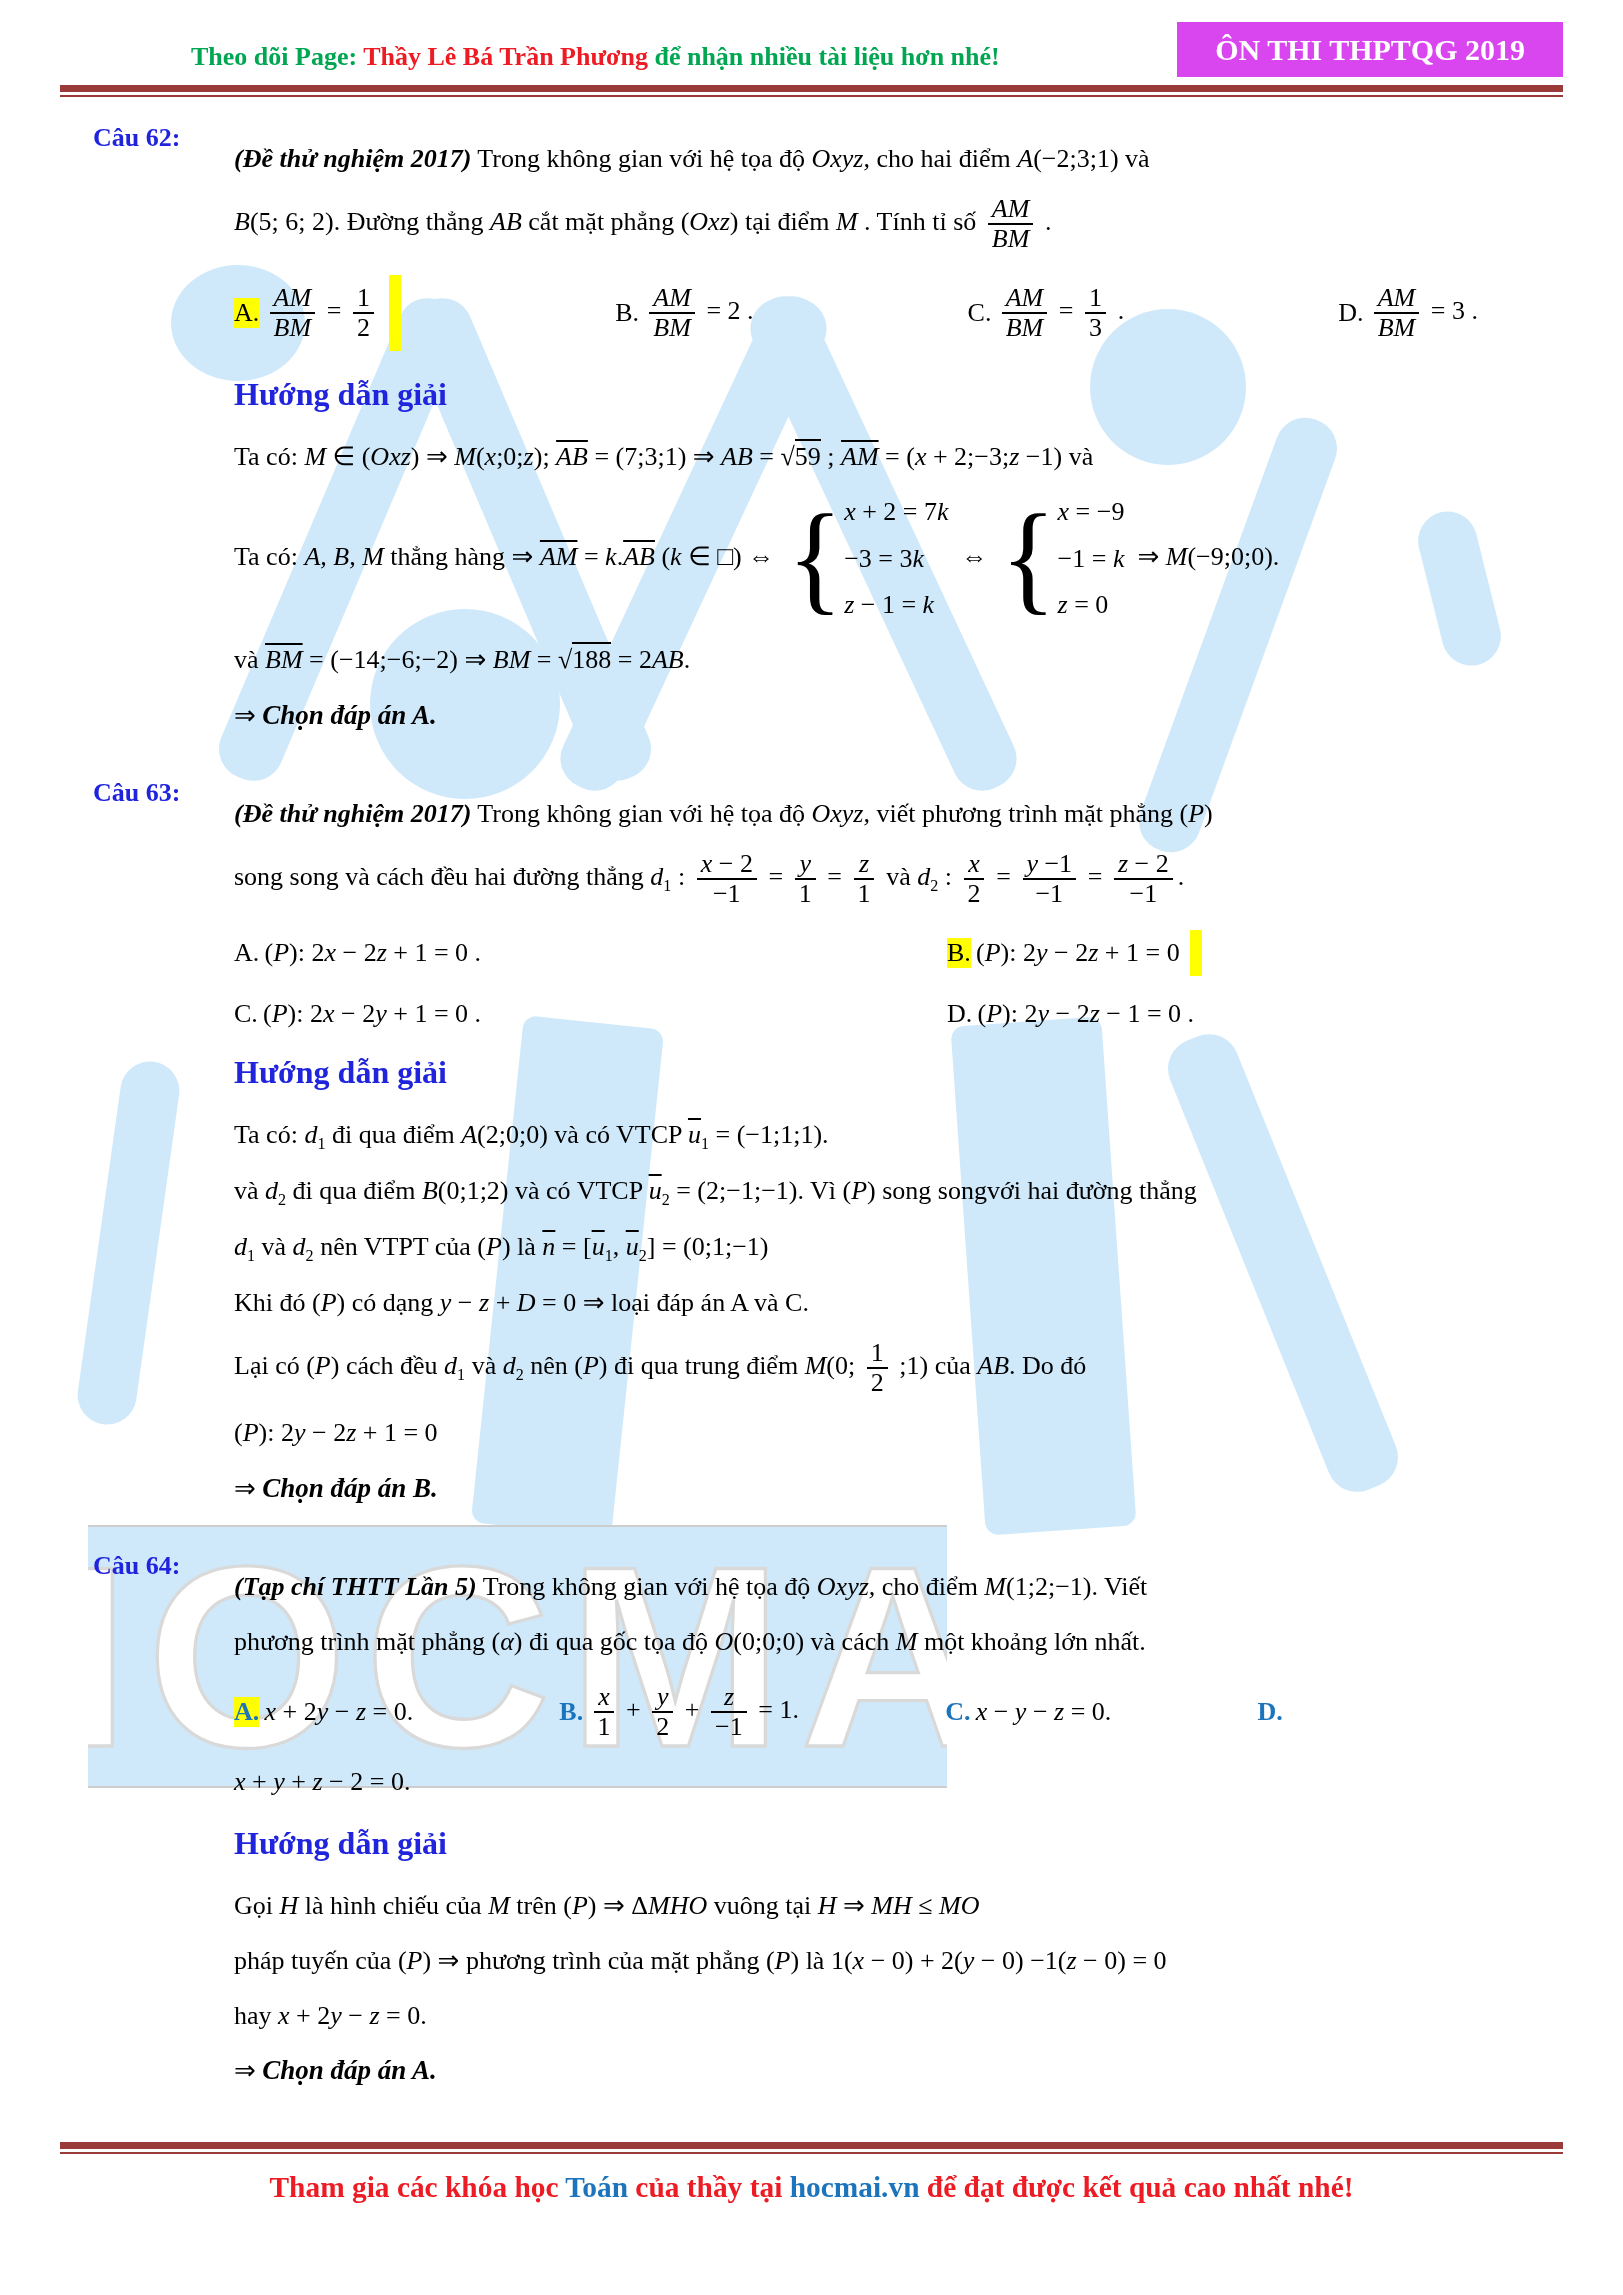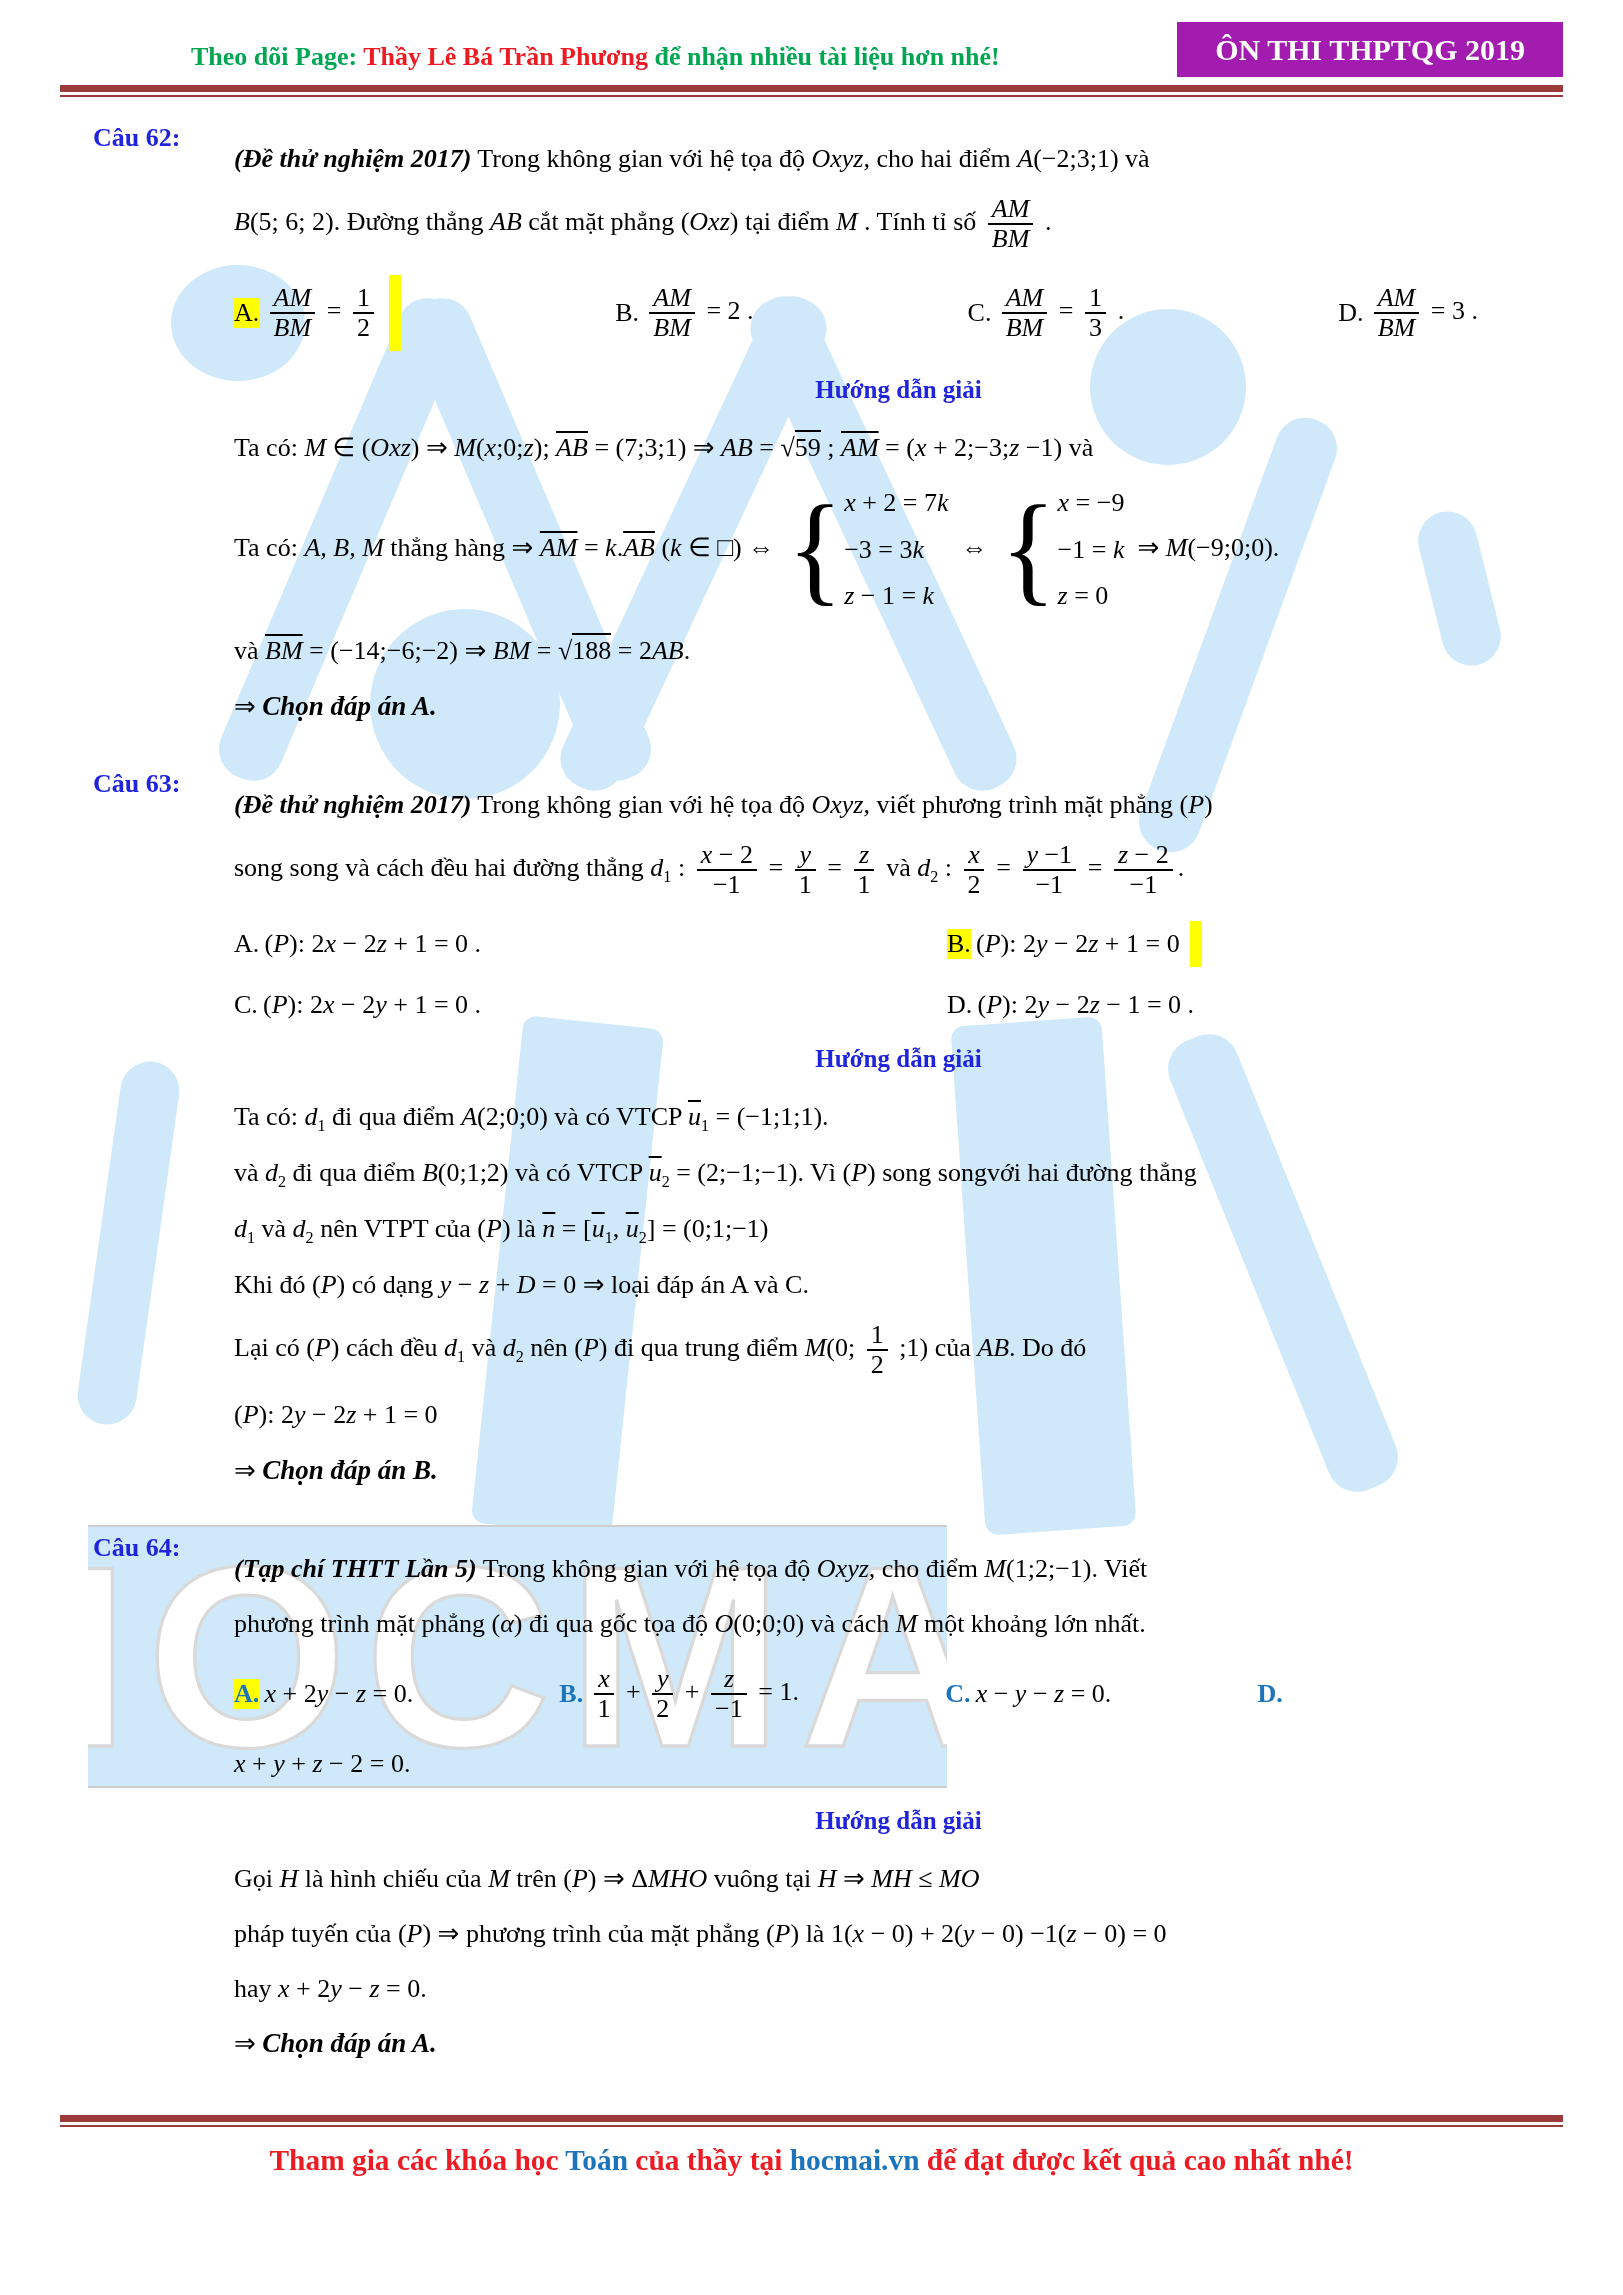--- a/index.html
+++ b/index.html
@@ -20,21 +20,21 @@
   .wmtext{
     font-family:"Liberation Sans", sans-serif;font-weight:700;font-size:258px;line-height:1;
     letter-spacing:17px;color:#ffffff;-webkit-text-stroke:3.3px #d9d9d9;white-space:nowrap;
   }
   
   .content{position:relative;z-index:2;padding:22px 60px 0 60px;}
   .header{display:flex;align-items:flex-start;justify-content:space-between;}
   .follow{font-weight:700;font-size:26px;padding:19.6px 0 0 131px;text-align:right;}
   .green{color:#00a651;}
   .redh{color:#ed1c24;}
-  .badge{background:#a21caf;color:#fff;font-weight:700;font-size:30px;padding:10.5px 38px;white-space:nowrap;}
+  .badge{background:#d946ef;color:#fff;font-weight:700;font-size:30px;padding:10.5px 38px;white-space:nowrap;}
   .hrule{border-top:7.9px solid #9a3b39;border-bottom:2.6px solid #9a3b39;height:3.3px;margin-top:7.9px;}
   
   .q{margin-top:26px;padding-left:33px;}
   .qhead{display:flex;align-items:flex-start;}
   .qlabel{color:#2024dc;font-weight:700;white-space:nowrap;width:141px;flex:0 0 141px;}
   .qbody{flex:1;min-width:0;}
   .line{margin:17px 0;line-height:1.45;}
   .just{text-align:justify;}
   .m{font-style:italic;}
   .bi{font-weight:700;font-style:italic;}
@@ -49,21 +49,21 @@
   .brace{font-size:116px;line-height:0.85;transform:scaleY(1.05);margin-right:1.3px;font-weight:400;}
   .rows{display:inline-flex;flex-direction:column;gap:9.2px;text-align:left;}
   
   .opts{display:flex;justify-content:space-between;align-items:center;margin:22px 0;padding-right:85px;}
   .opts2col{display:grid;grid-template-columns:713px auto;row-gap:23.6px;margin:22px 0;}
   .opt{display:flex;align-items:center;gap:5.2px;white-space:nowrap;}
   .letter{white-space:nowrap;}
   .blue-letter{color:#1c75bc;font-weight:700;}
   .tailbar{display:inline-block;width:11.8px;height:76px;background:#ffff00;margin-left:5.2px;vertical-align:middle;}
   .tailbar.short{height:46px;}
-  .guide{color:#2024dc;font-weight:700;text-align:center;font-size:25px;margin:25px 0;}
+  .guide{color:#2024dc;font-weight:700;font-size:32px;margin:25px 0;}
   .concl .bi{font-size:27px;}
   
   .frule{border-top:7.9px solid #9a3b39;border-bottom:2.6px solid #9a3b39;height:3.3px;margin:34px 0 17px 0;}
   .footer{text-align:center;}
   .fmsg{font-weight:700;font-size:29.4px;}
   .red{color:#ed1c24;}
   .blue2{color:#1c75bc;}
   .pageno{font-weight:700;font-size:27.5px;margin-top:6.5px;}
 </style>
 </head>

